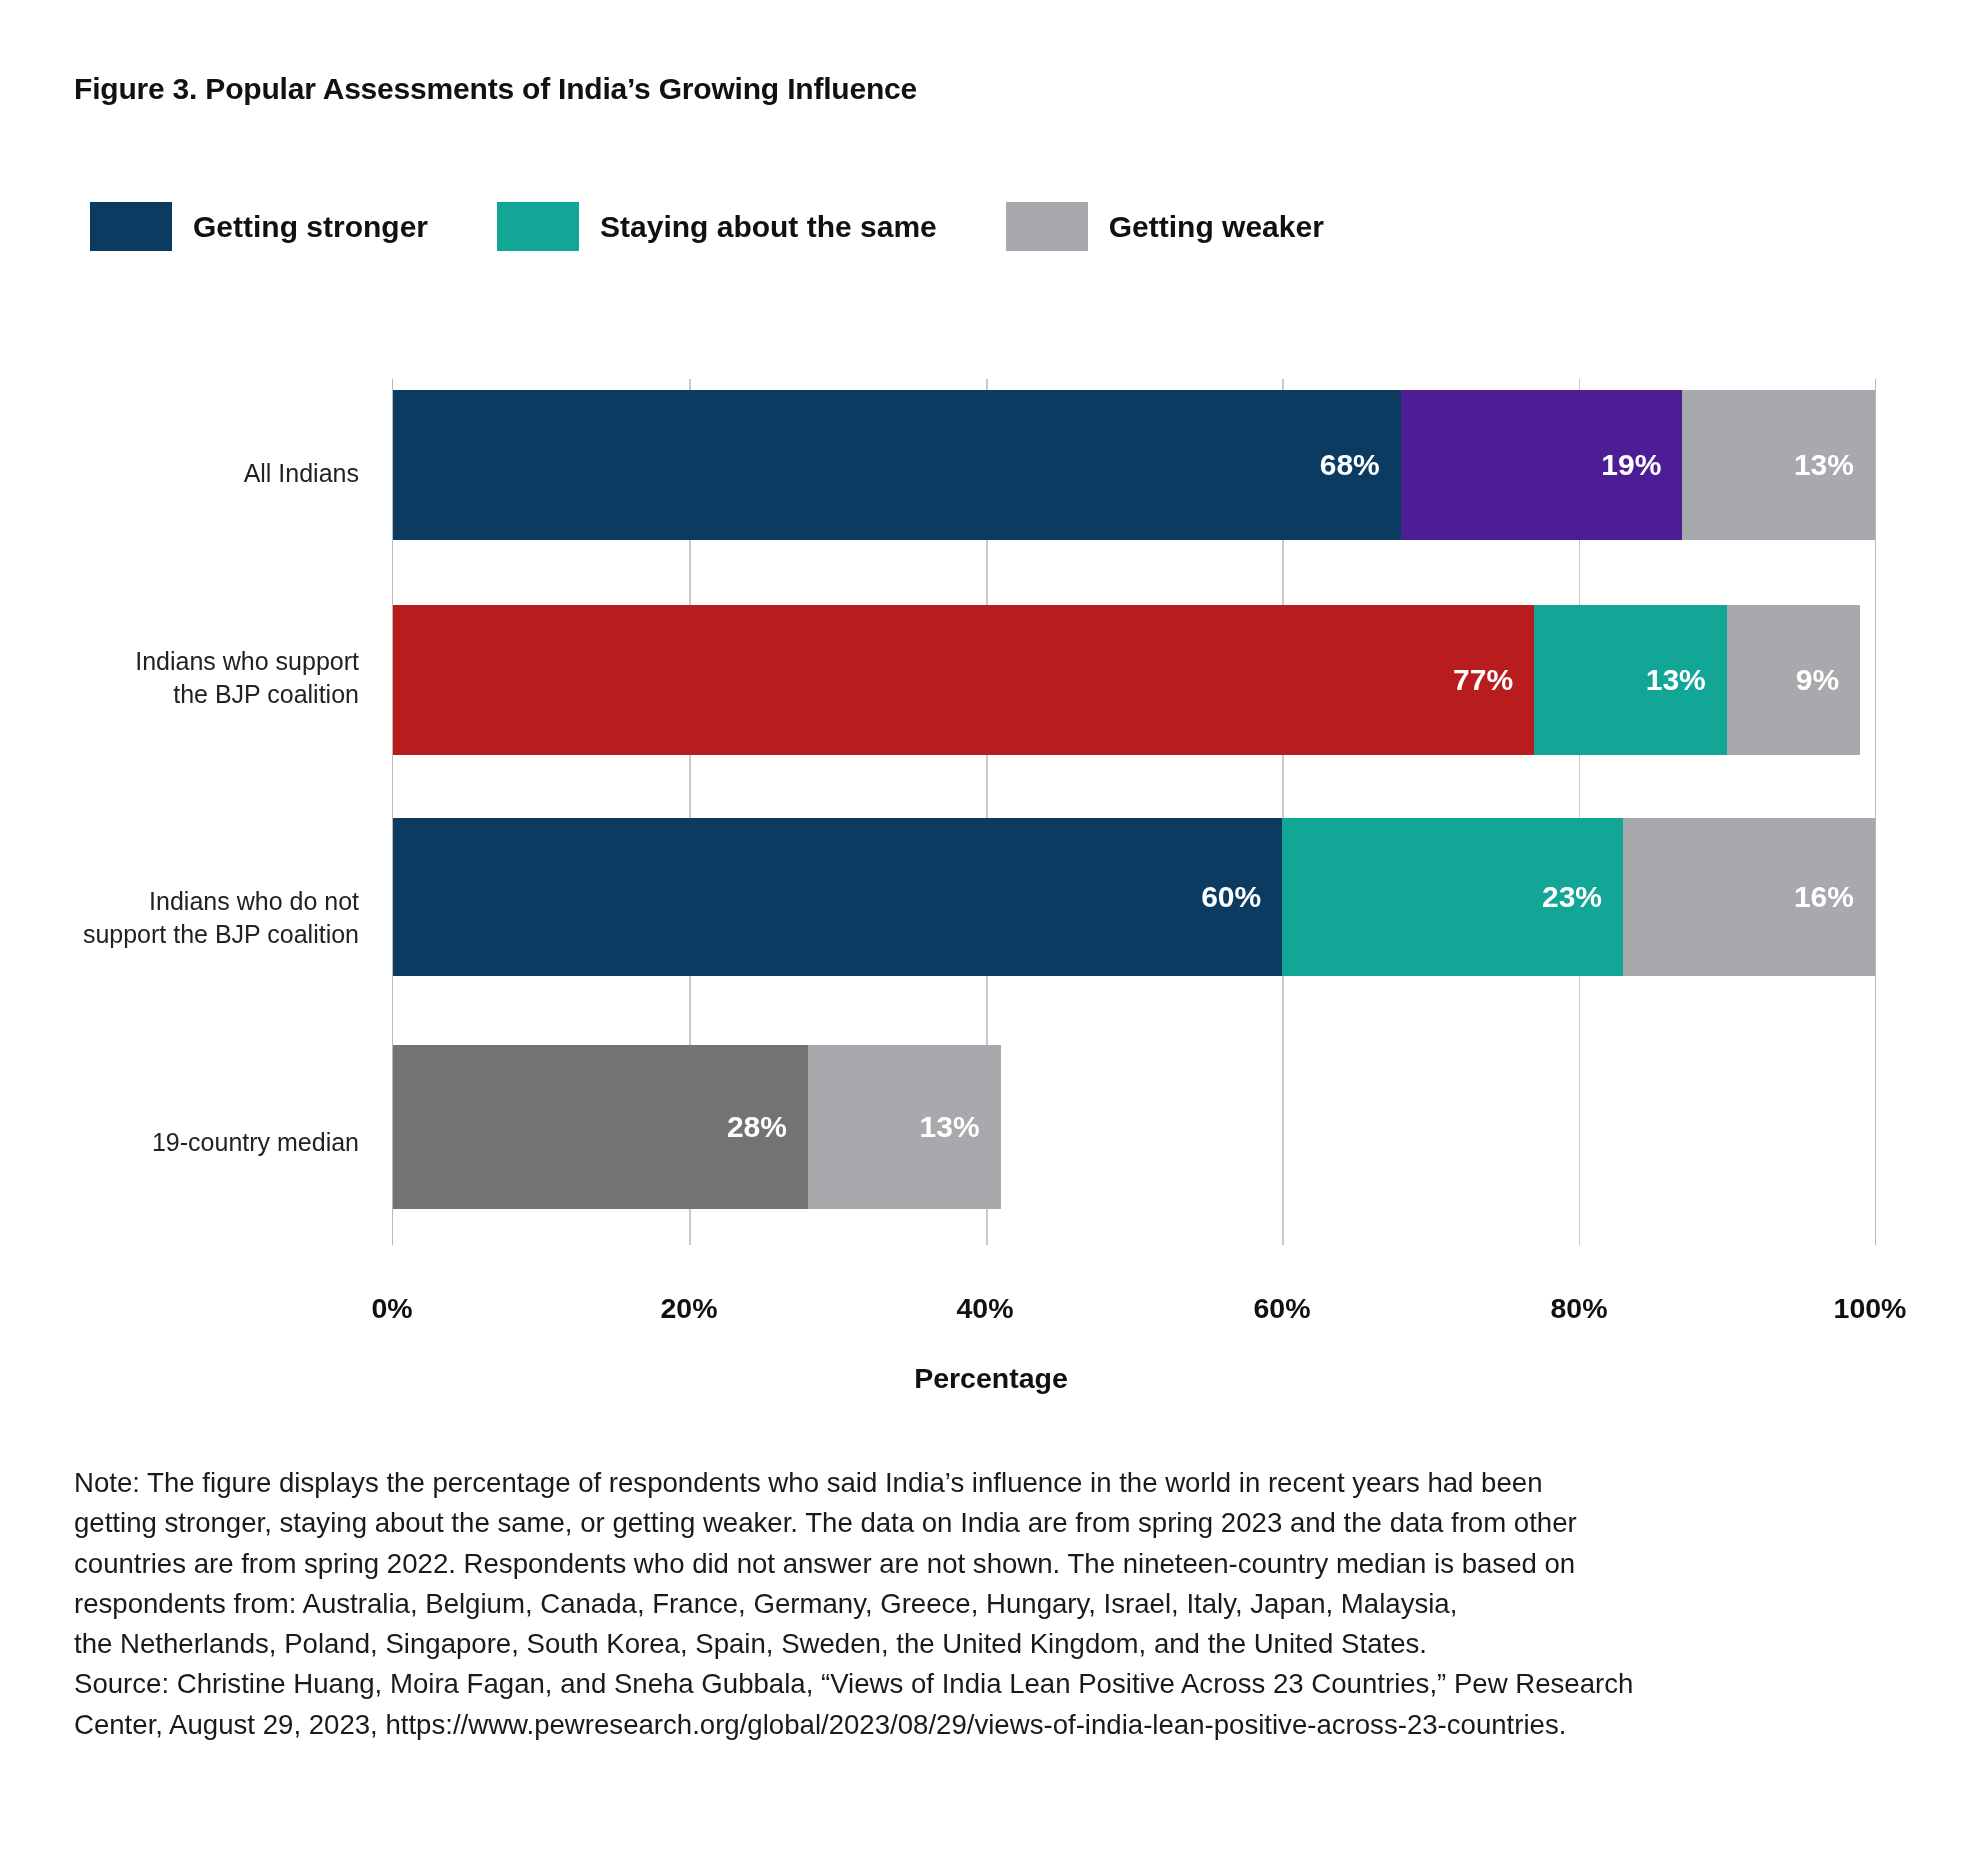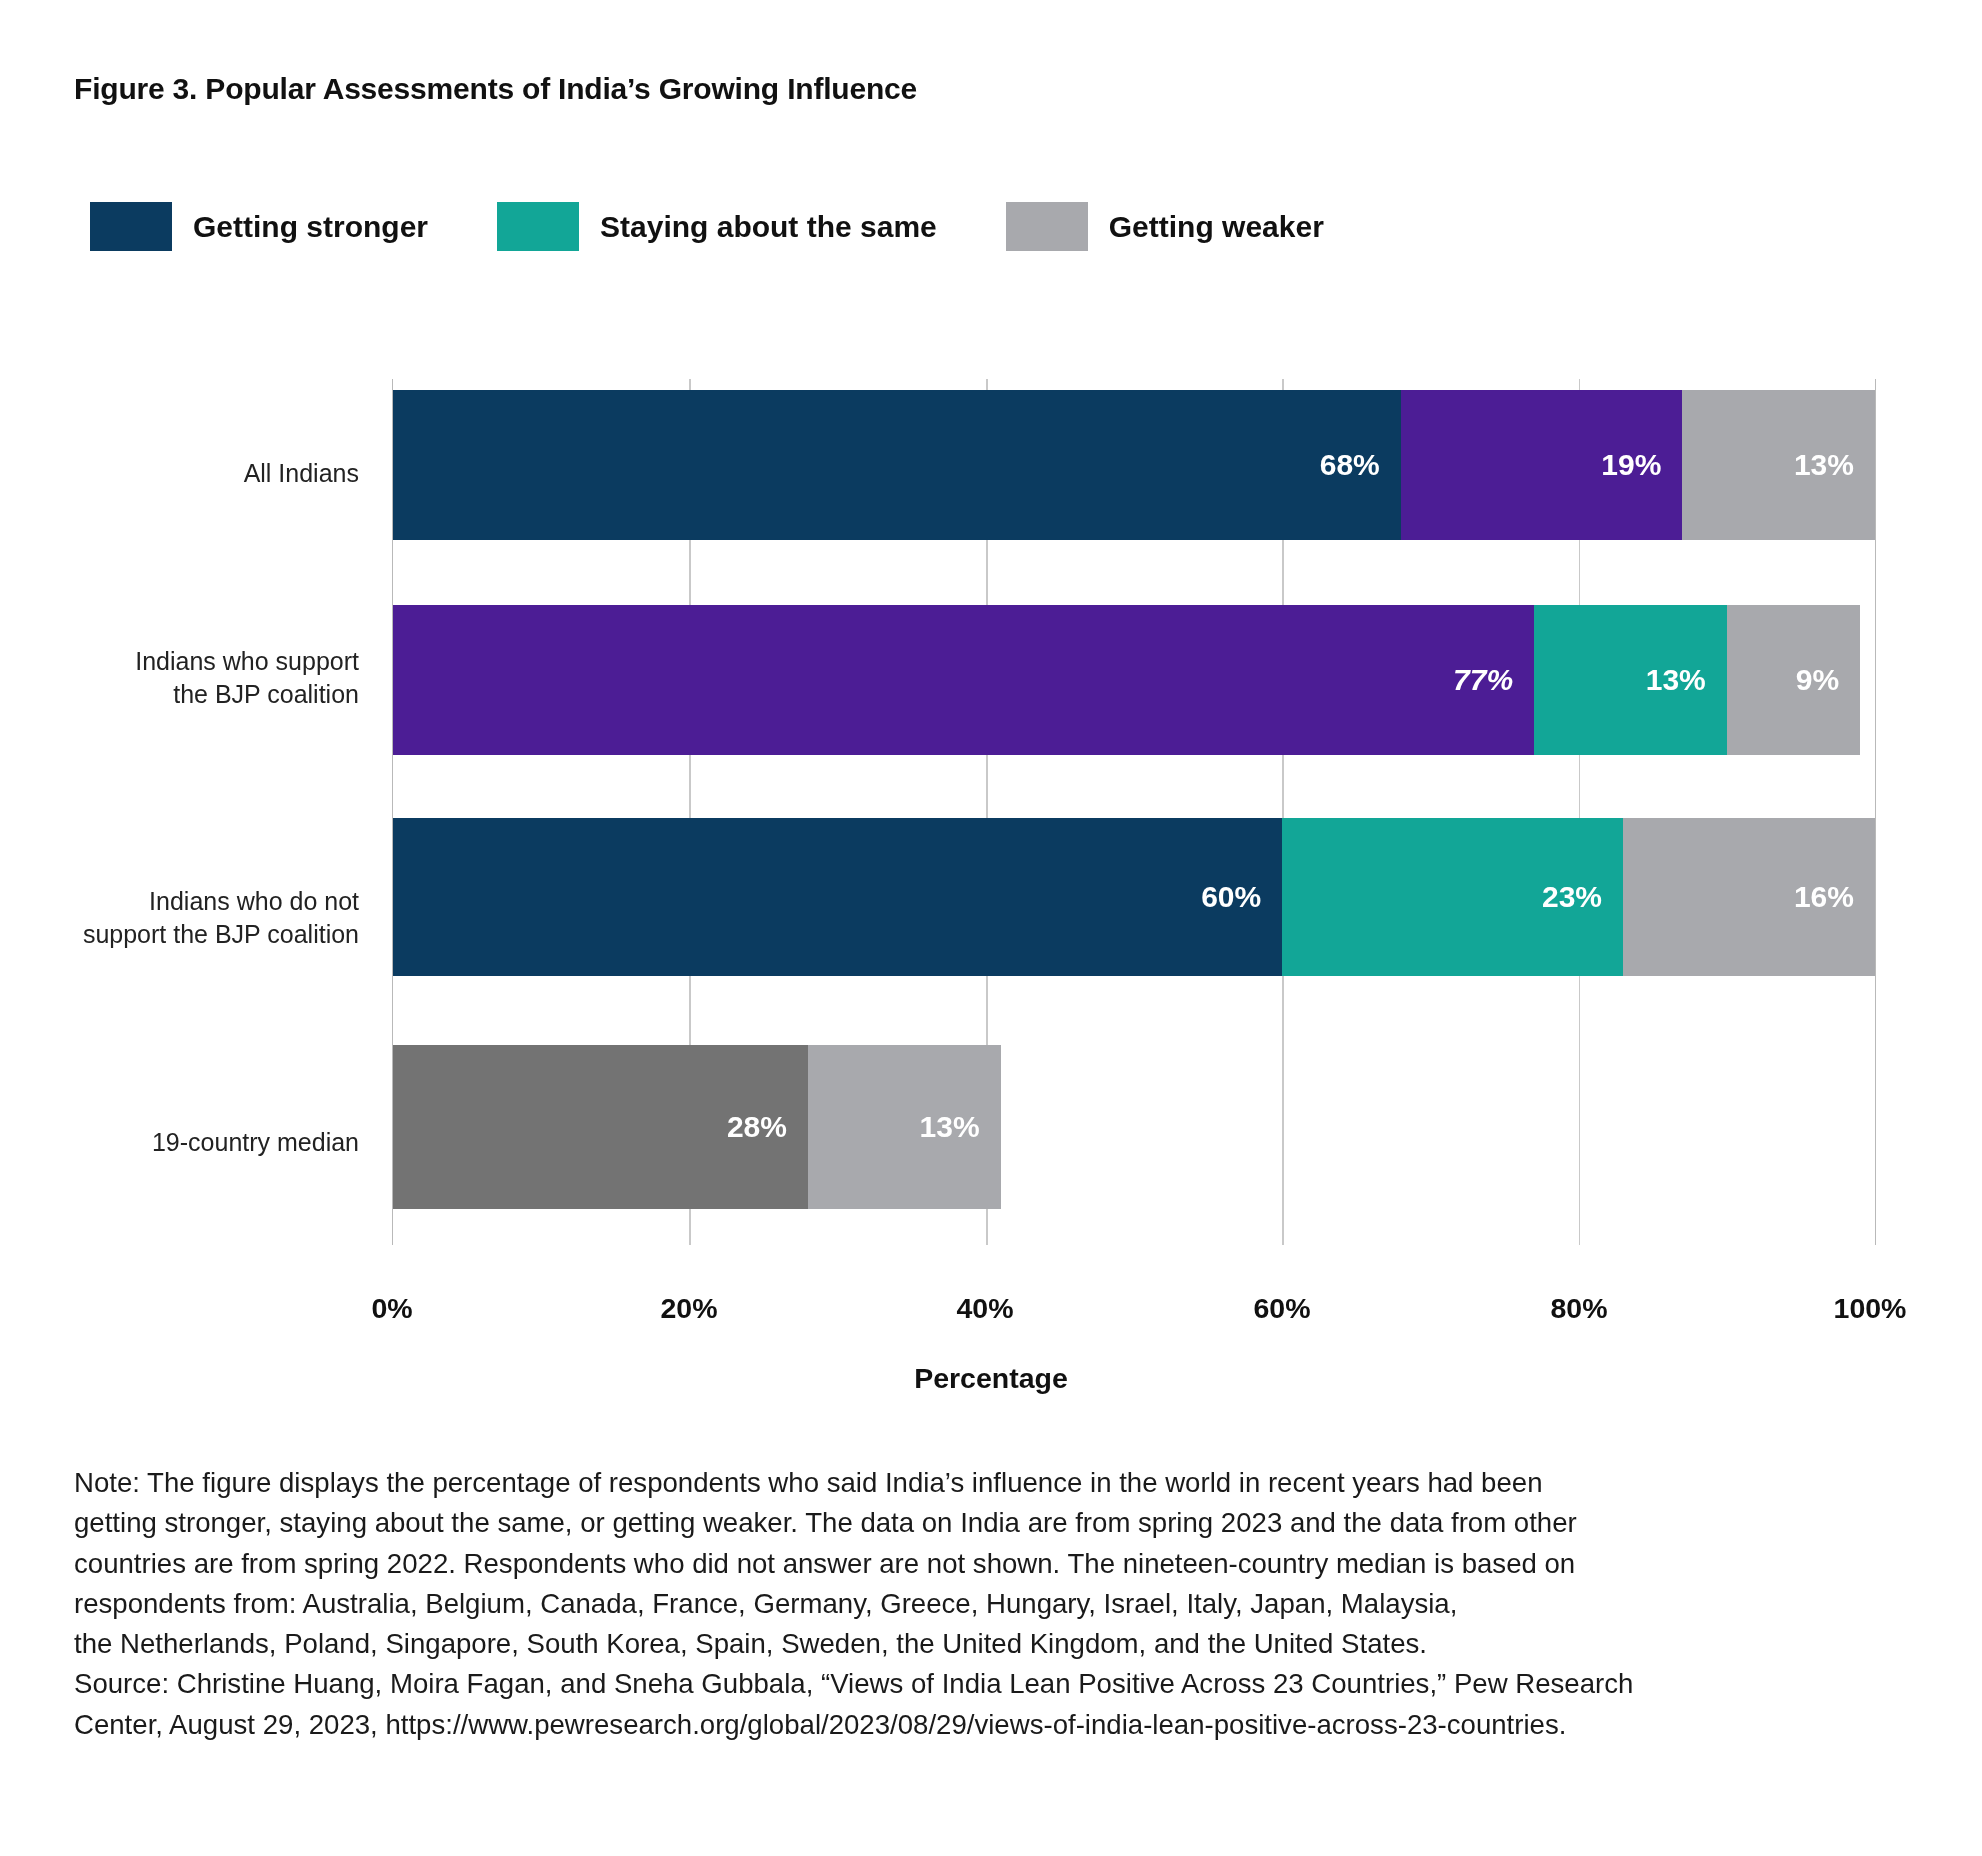--- a/index.html
+++ b/index.html
@@ -198,21 +198,21 @@
         </div>
         <div class="seg" style="width:19%;background:#4c1d95;">
           <span class="seg-label">19%</span>
         </div>
         <div class="seg" style="width:13%;background:#a8a9ad;">
           <span class="seg-label">13%</span>
         </div>
       </div>
 
       <div class="row" style="top:226px;height:150px;">
-        <div class="seg" style="width:77%;background:#4c1d95;font-style:italic;">
+        <div class="seg" style="width:77%;background:#b91c1c;">
           <span class="seg-label">77%</span>
         </div>
         <div class="seg" style="width:13%;background:#12a697;">
           <span class="seg-label">13%</span>
         </div>
         <div class="seg" style="width:9%;background:#a8a9ad;">
           <span class="seg-label">9%</span>
         </div>
       </div>
 

